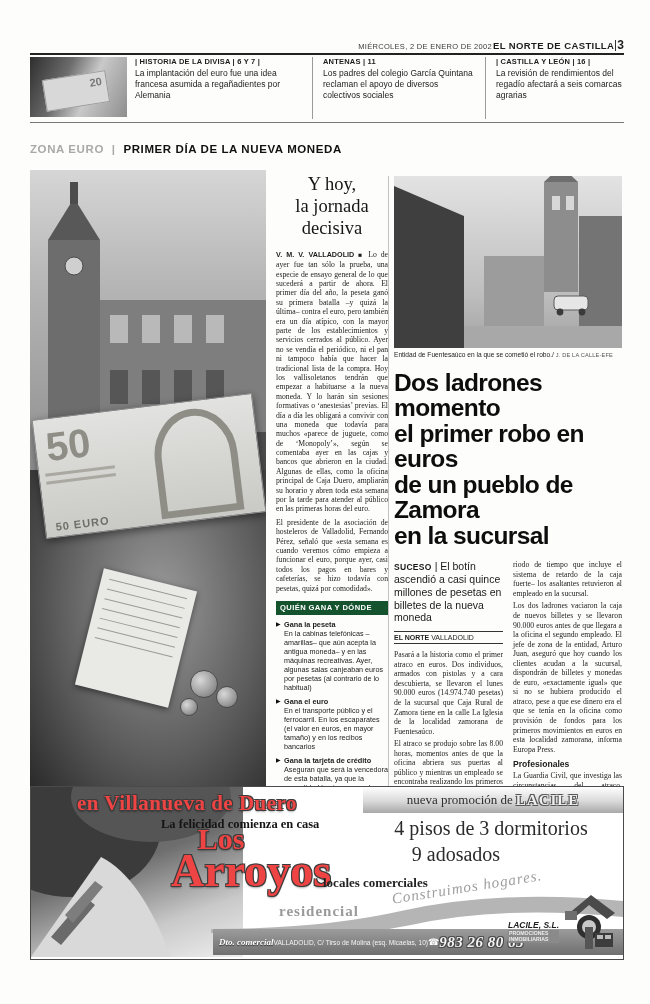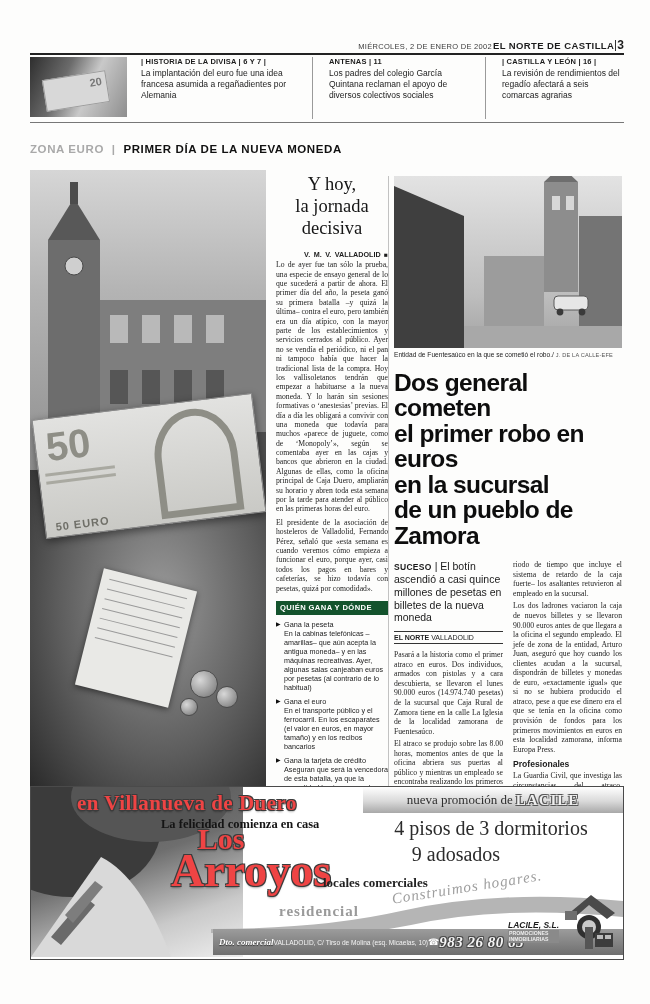--- a/index.html
+++ b/index.html
@@ -1,17 +1,17 @@
 <!DOCTYPE html>
 <html><head>
 <meta charset="utf-8">
 <style>
   html,body{margin:0;padding:0;}
   body{width:650px;height:1004px;position:relative;background:#fdfdfc;font-family:"Liberation Serif",serif;color:#1c1c1c;overflow:hidden;}
-  .sans{font-family:"Liberation Sans",sans-serif;margin-left:6px;}
+  .sans{font-family:"Liberation Sans",sans-serif;}
 
   
   .masthead{position:absolute;top:38px;left:30px;right:26px;height:14px;display:flex;justify-content:flex-end;align-items:baseline;gap:1px;font-family:"Liberation Sans",sans-serif;}
   .masthead .date{font-size:7.5px;color:#3a3a3a;letter-spacing:.3px;}
   .masthead .paper{font-size:9.5px;font-weight:bold;letter-spacing:.4px;}
   .masthead .vline{width:1px;height:11px;background:#333;align-self:center;}
   .masthead .pagenum{font-size:12px;font-weight:bold;}
   .rule-top{position:absolute;top:53px;left:30px;right:26px;height:1.5px;background:#222;}
   .rule-briefs{position:absolute;top:122px;left:30px;right:26px;height:1px;background:#777;}
 
@@ -41,27 +41,27 @@
   .banknote .label{position:absolute;left:10px;bottom:4px;font-family:"Liberation Sans",sans-serif;font-weight:bold;font-size:11px;color:#6f6f68;letter-spacing:1px;}
   .receipt{position:absolute;left:58px;top:408px;width:96px;height:120px;background:#e9e9e6;transform:rotate(14deg);box-shadow:0 2px 6px rgba(0,0,0,.5);}
   .receipt i{display:block;height:1px;background:#9a9a9a;margin:9px 8px 0 8px;}
   .coin{position:absolute;border-radius:50%;background:radial-gradient(circle at 35% 35%,#d8d8d8,#8f8f8f 70%,#5c5c5c);border:1px solid #4c4c4c;}
 
   
   .midcol{position:absolute;left:276px;top:174px;width:112px;height:628px;overflow:hidden;}
   .midtitle{text-align:center;font-size:18.5px;line-height:1.18;color:#151515;margin-bottom:11px;}
   .midbody p{font-size:7.7px;line-height:1.22;text-align:justify;margin:0 0 4px 0;}
   .midbody p:first-child{text-indent:0;}
-  .mid-byline{font-family:"Liberation Sans",sans-serif;font-weight:bold;font-size:7.2px;margin-left:28px;}
+  .mid-byline{font-family:"Liberation Sans",sans-serif;font-weight:bold;font-size:7.2px;}
   .mid-mark{font-size:6.5px;}
   .sidebar{margin-top:8px;}
   .sidebar-header{background:#14532d;color:#fff;font-family:"Liberation Sans",sans-serif;font-weight:bold;font-size:7.6px;letter-spacing:.4px;padding:2.5px 4px;}
   .sidebar-item{margin-top:5px;padding-left:8px;position:relative;}
   .sidebar-item .bullet{position:absolute;left:0;top:0;font-size:6px;color:#111;}
-  .sidebar-item .ititle{font-family:"Liberation Sans",sans-serif;font-weight:normal;font-size:7.3px;}
+  .sidebar-item .ititle{font-family:"Liberation Sans",sans-serif;font-weight:bold;font-size:7.3px;}
   .sidebar-item .itext{font-family:"Liberation Sans",sans-serif;font-size:7.2px;line-height:1.25;color:#222;}
 
   .colrule{position:absolute;left:388px;top:176px;width:1px;height:624px;background:#c2c2c2;}
 
   
   .rightcol{position:absolute;left:394px;top:176px;width:228px;height:626px;}
   .streetphoto{width:228px;height:172px;position:relative;overflow:hidden;background:linear-gradient(180deg,#e3e3e3 0%,#bdbdbd 70%,#a2a2a2 100%);}
   .caption{font-family:"Liberation Sans",sans-serif;font-size:6.6px;color:#222;margin-top:3px;}
   .caption .credit{font-size:5.6px;color:#555;letter-spacing:.2px;}
   .headline{margin-top:12px;font-family:"Liberation Sans",sans-serif;font-weight:bold;font-size:24.5px;line-height:1.04;letter-spacing:-.6px;color:#0d0d0d;}
@@ -236,24 +236,24 @@
       <rect x="160" y="120" width="34" height="14" rx="4" fill="#e6e6e6" stroke="#5a5a5a"></rect>
       <circle cx="166" cy="136" r="3.4" fill="#3a3a3a"></circle>
       <circle cx="188" cy="136" r="3.4" fill="#3a3a3a"></circle>
     </svg>
   </div>
   <div class="caption">
     <span>Entidad de Fuentesaúco en la que se cometió el robo./</span>
     <span class="credit">J. DE LA CALLE-EFE</span>
   </div>
   <div class="headline">
-    <div>Dos general cometen</div>
+    <div>Dos ladrones momento</div>
     <div>el primer robo en euros</div>
+    <div>de un pueblo de Zamora</div>
     <div>en la sucursal</div>
-    <div>de un pueblo de Zamora</div>
   </div>
   <div class="bodycols">
     <div class="bcol">
       <div class="standfirst">
         <span class="kick">SUCESO</span>
         <span>| El botín ascendió a casi quince millones de pesetas en billetes de la nueva moneda</span>
       </div>
       <div class="byline2">
         <span class="b">EL NORTE</span>
         <span>VALLADOLID</span>

